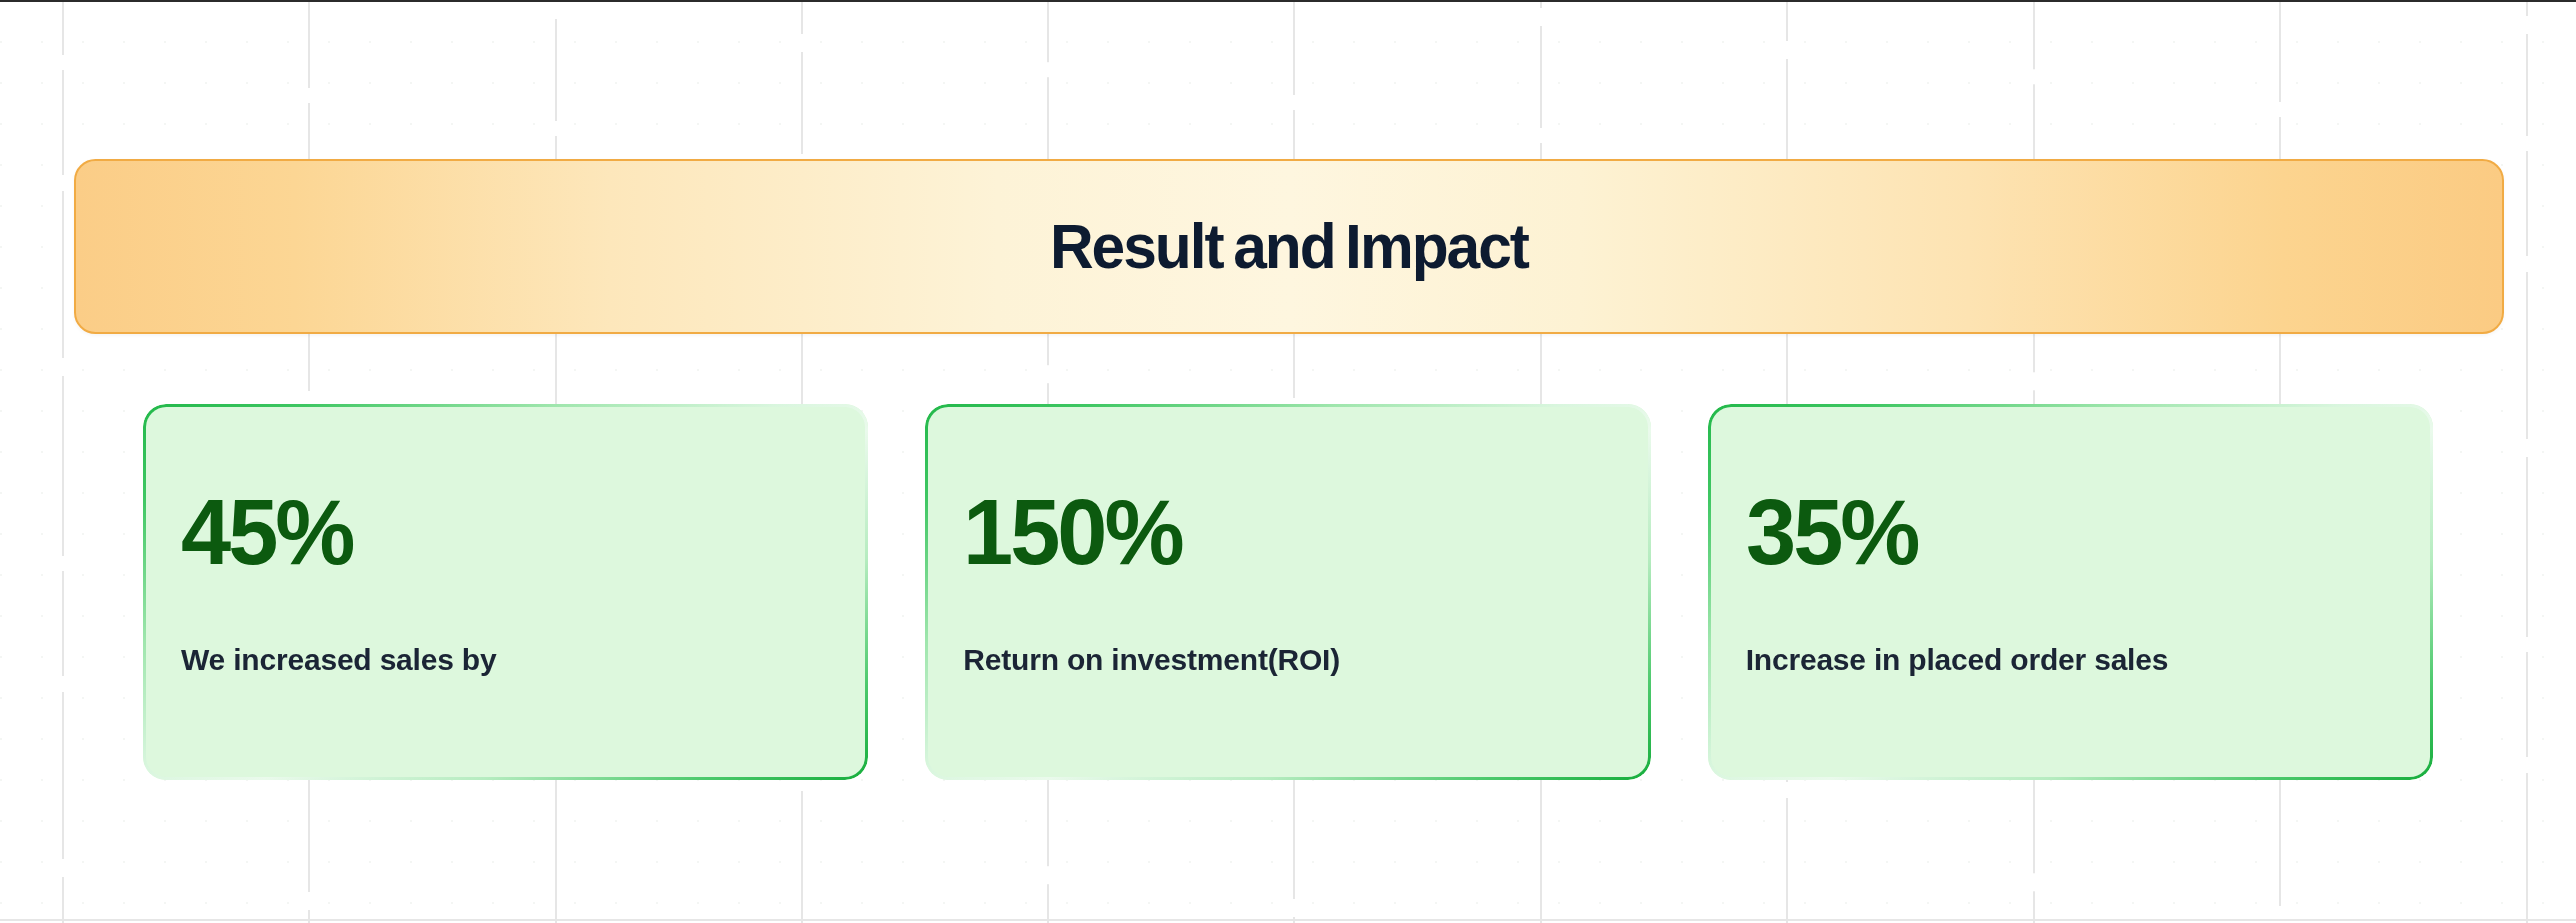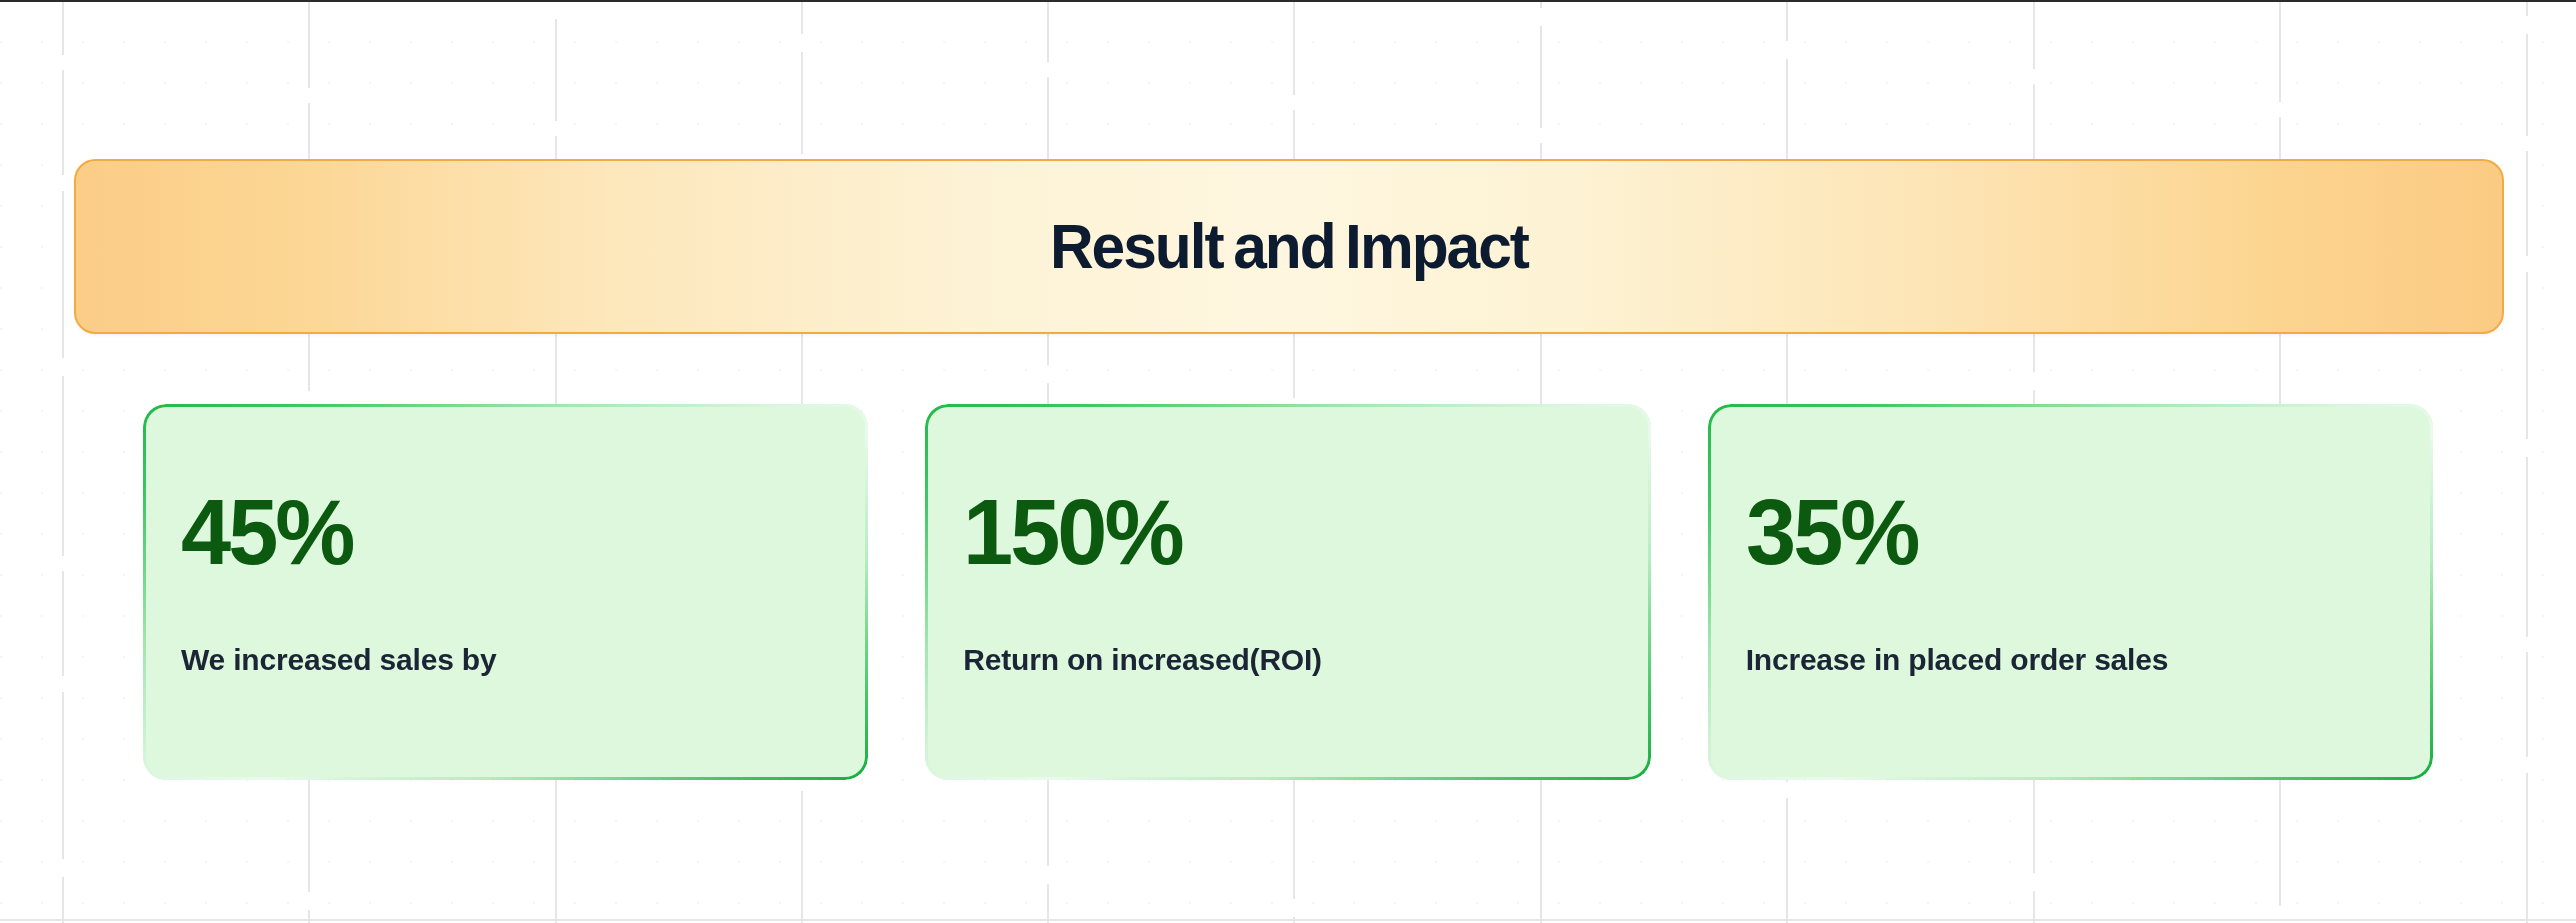--- a/index.html
+++ b/index.html
@@ -121,20 +121,21 @@
   
   #stats-row {
     position: absolute;
     left: 143px;
     top: 404px;
     width: 2290px;
     height: 336px;
     display: flex;
     gap: 57px;
     z-index: 2;
+    justify-content: flex-end;
   }
 
   .stat-card {
     position: relative;
     width: 729px;
     height: 376px;
     border-radius: 23px;
     background: #ddf8dd;
     padding: 82px 0 0 38px;
     overflow: hidden;
@@ -219,21 +220,21 @@
 
 <div id="stats-row">
 
   <div class="stat-card">
     <span class="stat-value">45%</span>
     <span class="stat-caption">We increased sales by</span>
   </div>
 
   <div class="stat-card">
     <span class="stat-value">150%</span>
-    <span class="stat-caption">Return on increased(ROI)</span>
+    <span class="stat-caption">Return on investment(ROI)</span>
   </div>
 
   <div class="stat-card">
     <span class="stat-value">35%</span>
     <span class="stat-caption">Increase in placed order sales</span>
   </div>
 
 </div>
 
 

